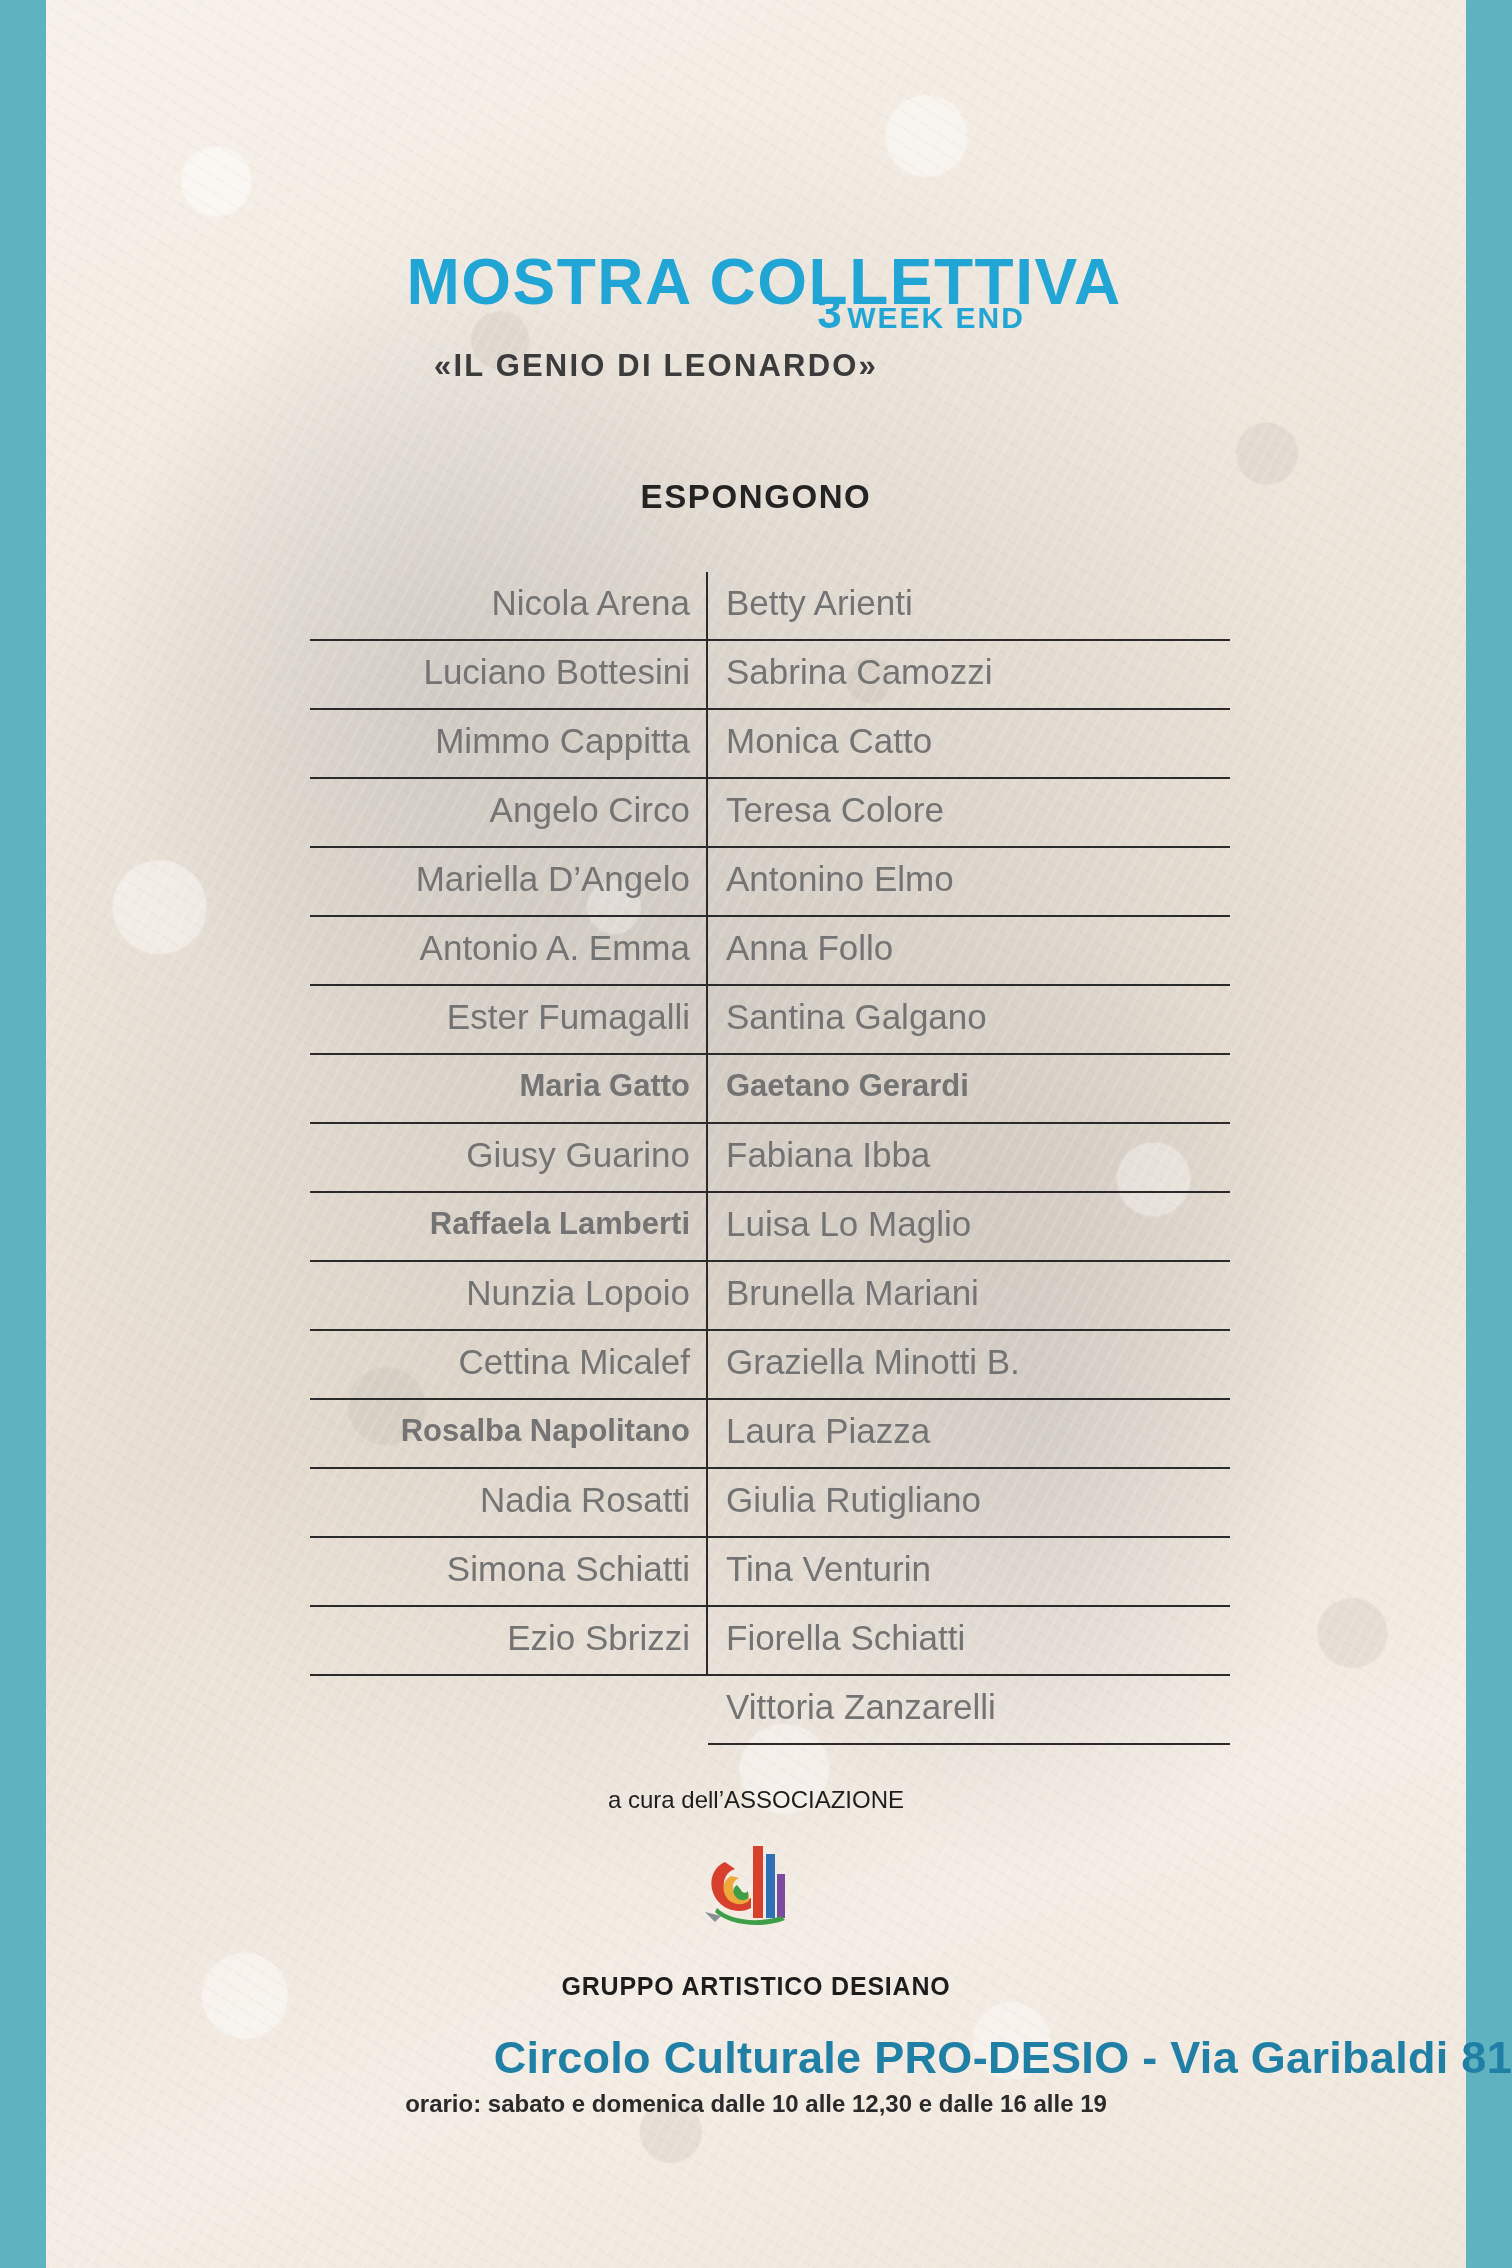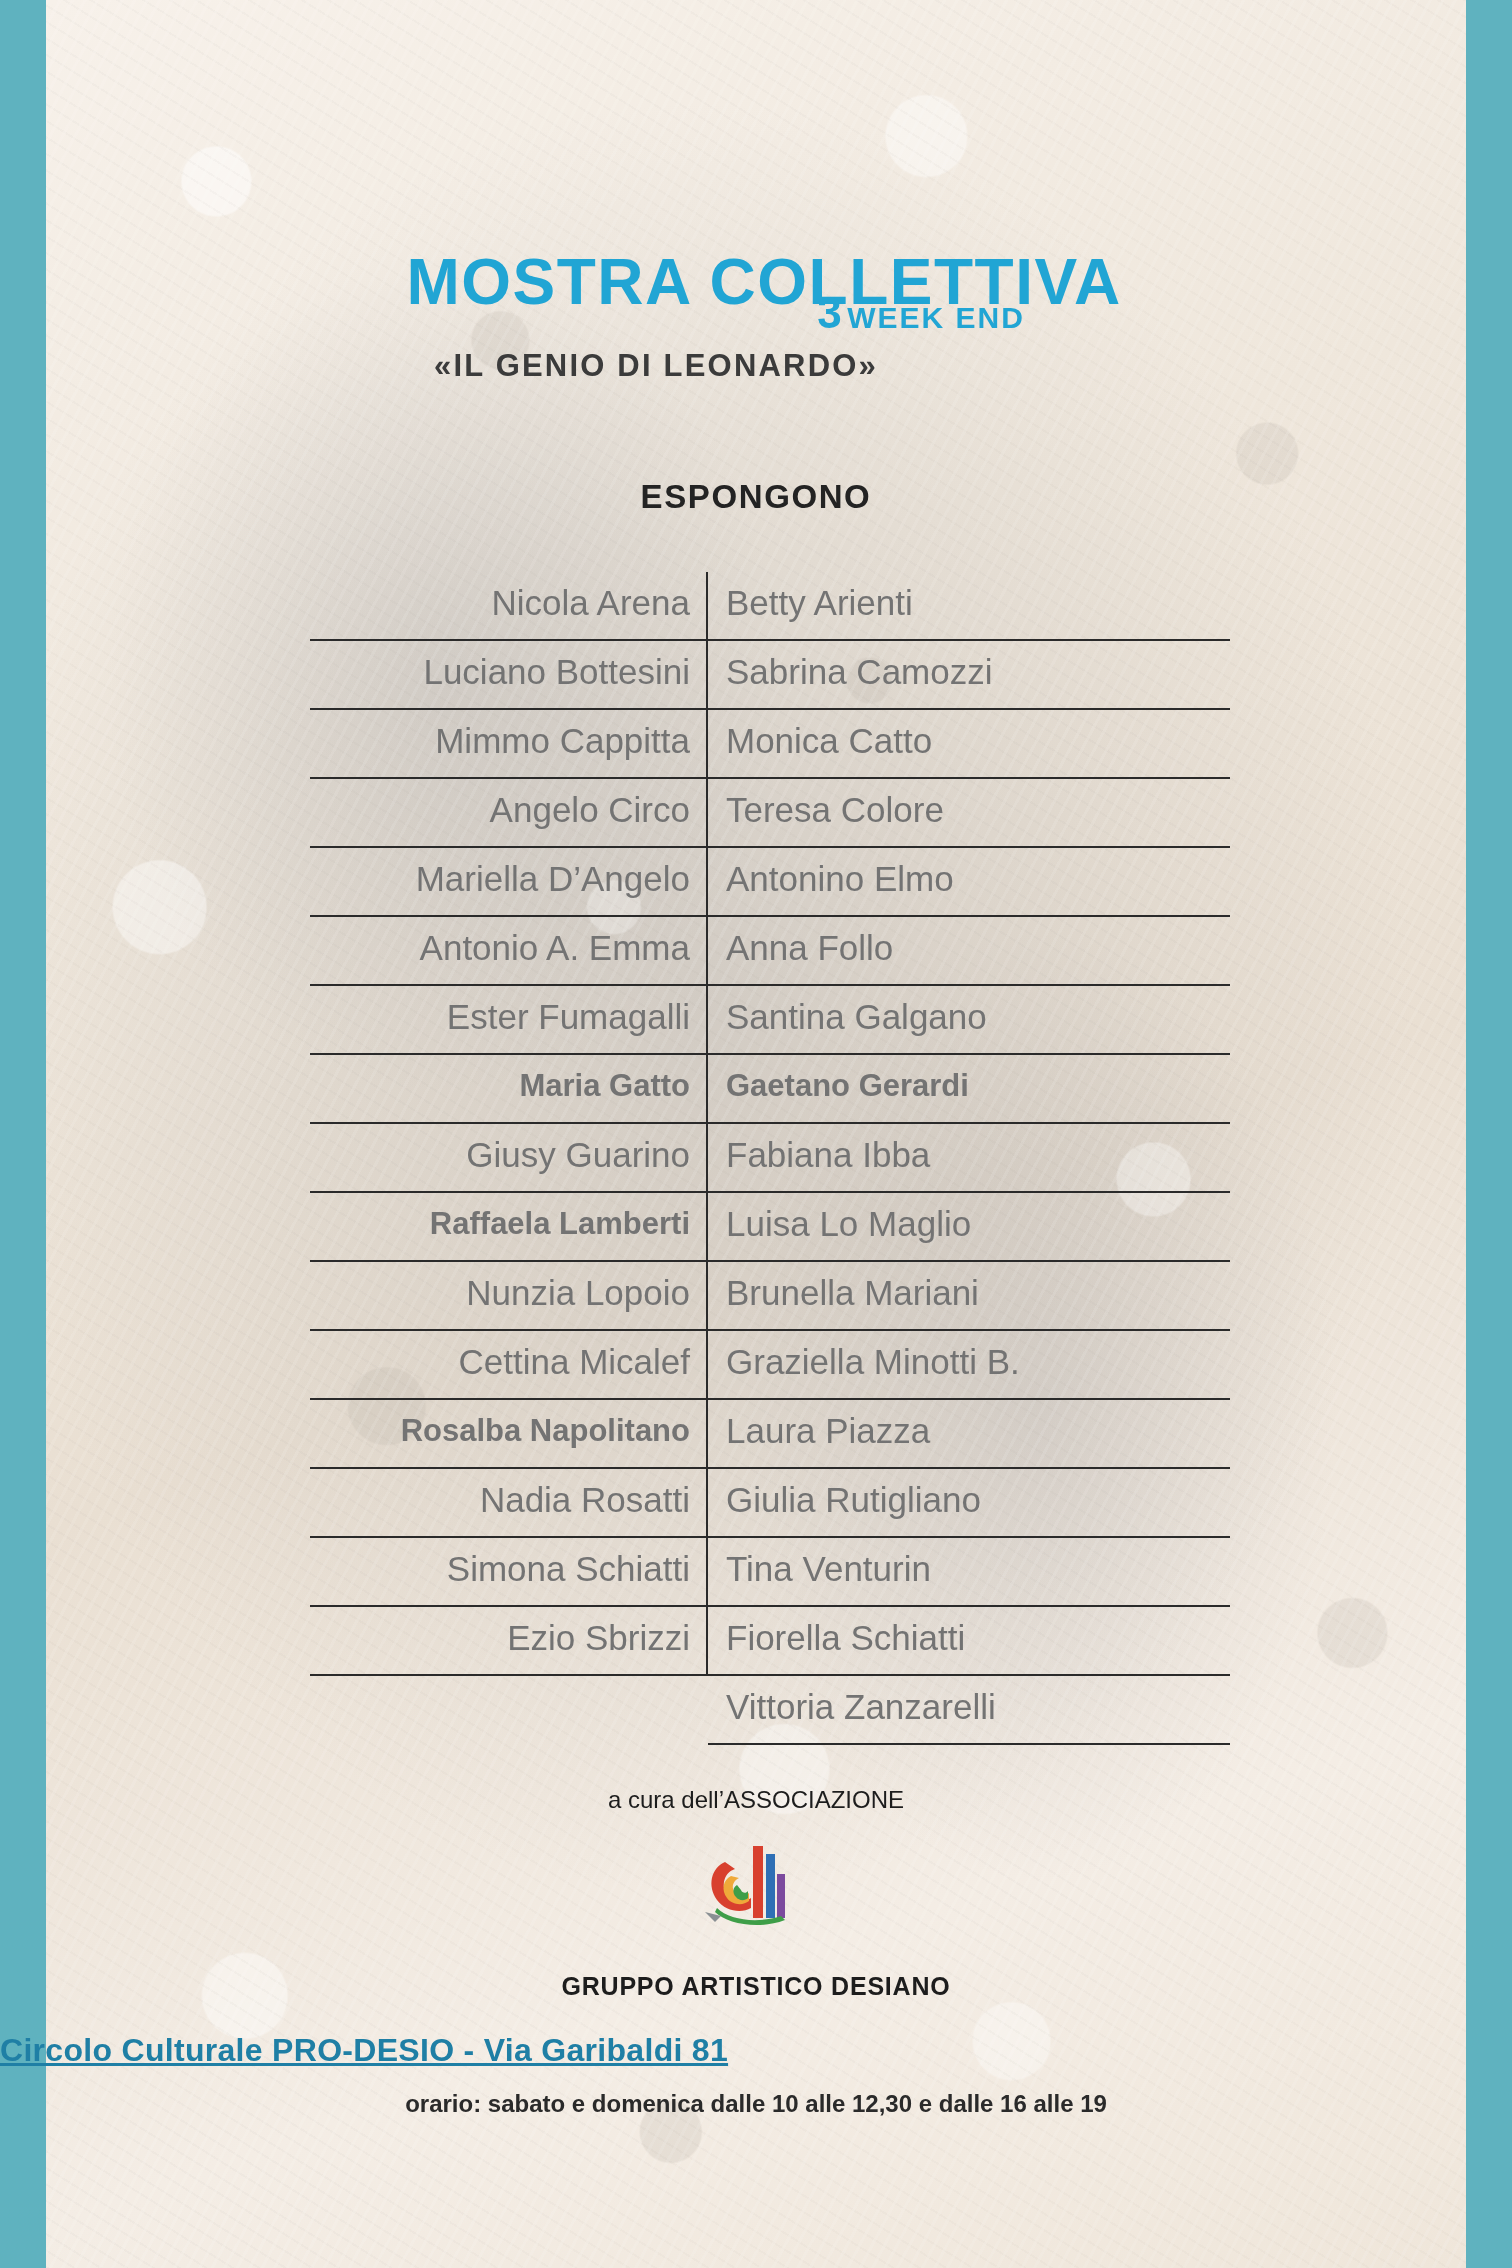--- a/index.html
+++ b/index.html
@@ -199,26 +199,25 @@
     text-align: center;
     font-size: 25px;
     font-weight: bold;
     letter-spacing: 0.8px;
     color: #1d1d1d;
   }
   .circolo {
     position: absolute;
     top: 2032px;
     left: 0; right: 0;
-    text-align: left;
-    font-size: 32px;
+    text-align: right;
+    font-size: 45px;
     font-weight: bold;
     color: #1f7fa5;
     letter-spacing: 0.3px;
-    text-decoration: underline;
   }
   .orario {
     position: absolute;
     top: 2090px;
     left: 0; right: 0;
     text-align: center;
     font-size: 24px;
     font-weight: bold;
     color: #2a2a2a;
   }

